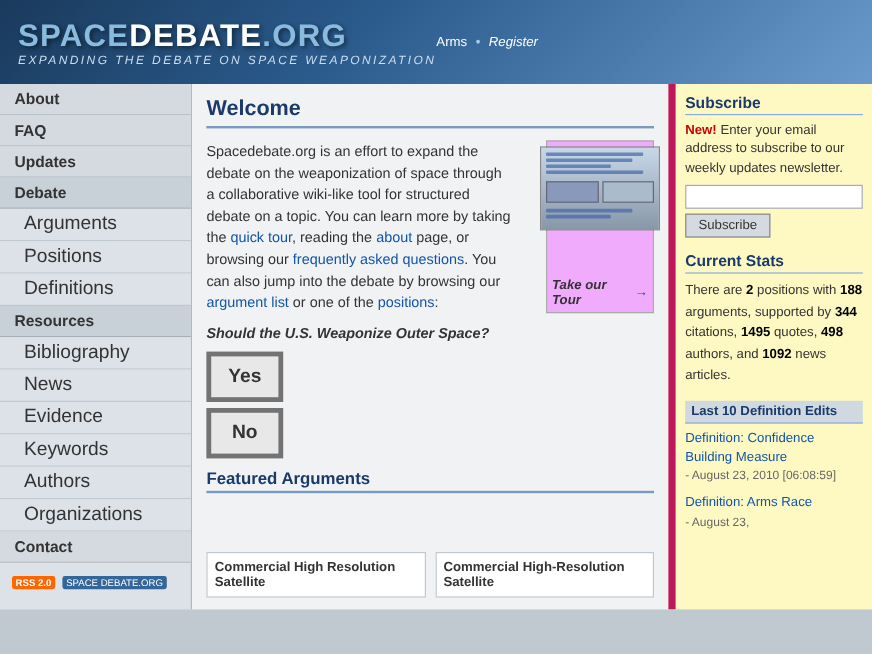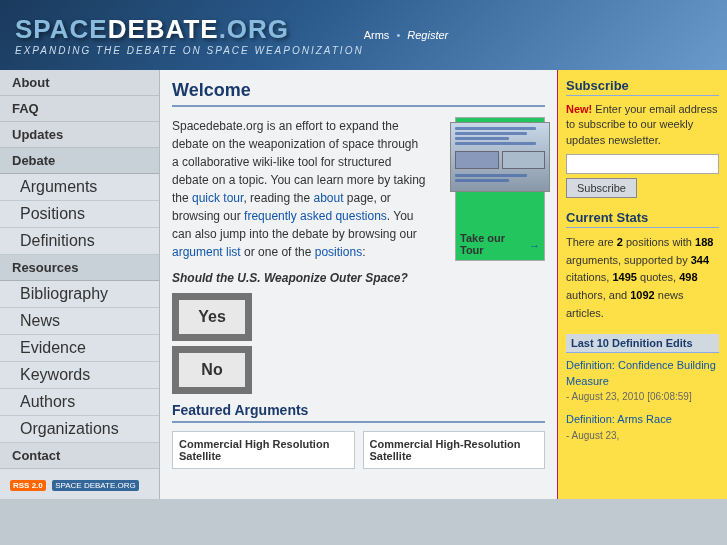--- a/index.html
+++ b/index.html
@@ -132,28 +132,29 @@
       flex: 1;
       font-size: 12px;
       line-height: 1.5;
       color: #333;
     }
     #welcome-text a { color: #1155aa; }
 
     #tour-image {
       width: 90px;
       flex-shrink: 0;
-      background: #22c55e;
+      background: #f0abfc;
       border: 1px solid #aaa;
       display: flex;
       flex-direction: column;
       align-items: center;
       justify-content: space-between;
       padding: 4px;
       font-size: 9px;
+      font-style: italic;
     }
     #tour-screenshot {
       width: 100px;
       height: 70px;
       background: linear-gradient(180deg, #c8d8e8 0%, #a8b8c8 50%, #8898a8 100%);
       border: 1px solid #888;
       margin-bottom: 3px;
       display: flex;
       flex-direction: column;
       padding: 4px;
@@ -184,24 +185,24 @@
     }
     #poll-question {
       font-style: italic;
       font-weight: bold;
       font-size: 12px;
       color: #333;
       margin-bottom: 8px;
     }
     .poll-button {
       display: block;
-      width: 80px;
+      width: 64px;
       margin: 5px 0;
       padding: 8px 0;
-      border: 7px solid #737373;
+      border: 4px solid #737373;
       background: #e8e8e8;
       font-size: 16px;
       font-weight: bold;
       text-align: center;
       cursor: pointer;
       color: #333;
     }
 
     #featured-section h3 {
       font-size: 14px;
@@ -216,29 +217,30 @@
       gap: 8px;
     }
     .featured-item {
       flex: 1;
       background: #ffffff;
       border: 1px solid #c0c8d0;
       padding: 6px;
       font-size: 11px;
       font-weight: bold;
       color: #333;
+      margin-top: 41px;
     }
 
     
     #right-sidebar {
       width: 170px;
       min-width: 170px;
-      background: #fde047;
+      background: #fef9c3;
       padding: 8px;
-      border-left: 1px solid #be185d;
+      border-left: 6px solid #be185d;
     }
 
     .right-section {
       margin-bottom: 12px;
     }
     .right-section h3 {
       font-size: 13px;
       font-weight: bold;
       color: #1a3a6c;
       border-bottom: 1px solid #8aabe0;

